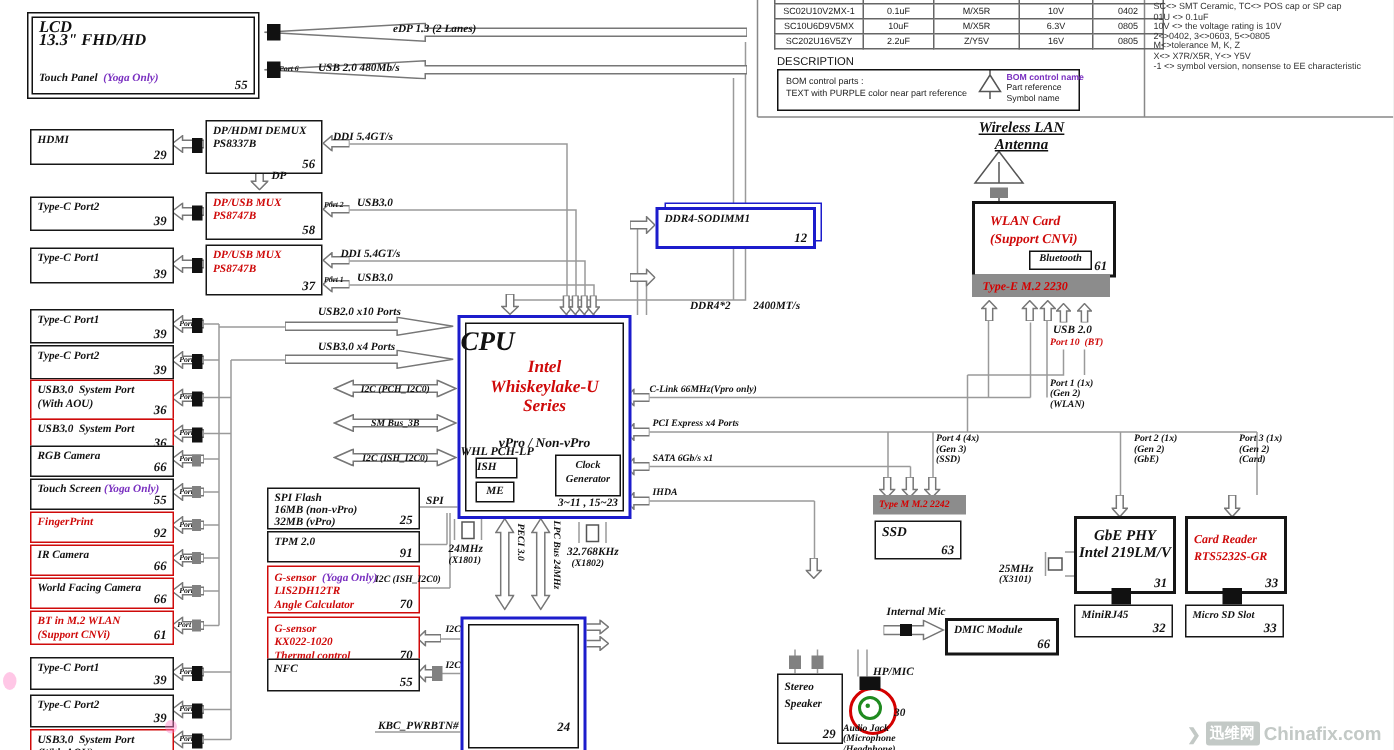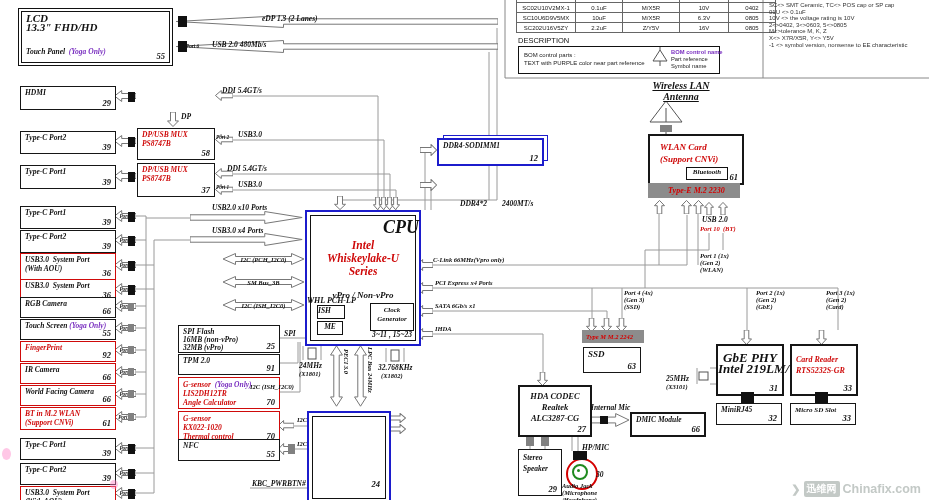--- a/index.html
+++ b/index.html
@@ -12,21 +12,21 @@
   .bx.r{border:1.8px solid #cf0a0a}
   .bx .cap{position:absolute;left:4px;top:2px;line-height:8.5px;white-space:pre}
   .bx .num{position:absolute;right:4px;bottom:1px;font:bold italic 8.5px "Liberation Serif",serif;color:#111}
   .lb{position:absolute;z-index:3;font:bold italic 7.5px "Liberation Serif",serif;color:#111;white-space:pre}
   .lb.t6{font-size:6.5px}.lb.t5{font-size:5.2px}
   .red{color:#cf0a0a}.pur{color:#7a30c0}
   .pre{white-space:pre-line}
   .sq{position:absolute;background:#111;z-index:4}
   .sq.gy{background:#818181}
   .bar{position:absolute;background:#8c8c8c;z-index:2;color:#d40000;
-       font:bold italic 8px "Liberation Serif",serif;padding-left:20px;box-sizing:border-box}
+       font:bold italic 8px "Liberation Serif",serif;padding-left:7px;box-sizing:border-box}
   .blue{border:2.5px solid #1c1ccc}
   .inner{position:absolute;left:3px;top:3px;right:3px;bottom:3px;border:1px solid #111}
   .dbl{border:4px double #111}
   .vtxt{writing-mode:vertical-rl;font:bold italic 6.5px "Liberation Serif",serif}
   .sans{font-family:"Liberation Sans",sans-serif;font-style:normal;font-weight:normal}
   table.cap-tbl{position:absolute;left:516px;top:-8px;z-index:2;border-collapse:collapse;
        font:6px "Liberation Sans",sans-serif;color:#222}
   table.cap-tbl td{border:0.8px solid #666;height:9px;padding:0 2px;text-align:center}
   .wm{position:absolute;right:8px;bottom:3px;z-index:6;display:flex;align-items:center;gap:3px;
       font-family:"Liberation Sans",sans-serif}
@@ -263,39 +263,43 @@
 <div class="sq gy" style="left:128px;top:303px;width:6px;height:8px"></div>
 <div class="sq gy" style="left:128px;top:324px;width:6px;height:8px"></div>
 <div class="sq gy" style="left:128px;top:346px;width:6px;height:8px"></div>
 <div class="sq gy" style="left:128px;top:368px;width:6px;height:8px"></div>
 <div class="sq gy" style="left:128px;top:390px;width:6px;height:8px"></div>
 <div class="sq gy" style="left:128px;top:413px;width:6px;height:8px"></div>
 <div class="sq" style="left:128px;top:444px;width:7px;height:10px"></div>
 <div class="sq" style="left:128px;top:469px;width:7px;height:10px"></div>
 <div class="sq" style="left:128px;top:489px;width:7px;height:10px"></div>
 
+<div class="bx" style="left:137px;top:80px;width:76px;height:34px">
+      <span class="cap"><span>DP/HDMI DEMUX</span><br><span>PS8337B</span></span>
+      <span class="num">56</span>
+    </div>
 <div class="lb" style="left:181px;top:112px">DP</div>
 <div class="bx" style="left:137px;top:128px;width:76px;height:30px">
       <span class="cap red"><span>DP/USB MUX</span><br><span>PS8747B</span></span>
       <span class="num">58</span>
     </div>
 <div class="bx" style="left:137px;top:163px;width:76px;height:32px">
       <span class="cap red"><span>DP/USB MUX</span><br><span>PS8747B</span></span>
       <span class="num">37</span>
     </div>
 <div class="lb" style="left:222px;top:86px">DDI 5.4GT/s</div>
 <div class="lb t5" style="left:216px;top:134px">Port 2</div>
 <div class="lb" style="left:238px;top:130px">USB3.0</div>
 <div class="lb" style="left:227px;top:164px">DDI 5.4GT/s</div>
 <div class="lb t5" style="left:216px;top:184px">Port 1</div>
 <div class="lb" style="left:238px;top:180px">USB3.0</div>
 
 <div class="bx blue" style="left:305px;top:210px;width:112px;height:132px">
   <div class="inner"></div>
-  <div class="ab" style="left:0;top:5px;width:100%;text-align:right;font:bold italic 18px 'Liberation Serif',serif">CPU</div>
+  <div class="ab" style="left:0;top:5px;width:100%;text-align:left;font:bold italic 18px 'Liberation Serif',serif">CPU</div>
   <div class="ab red" style="left:0;top:27px;width:100%;text-align:center;font:bold italic 11.5px 'Liberation Serif',serif;line-height:13px"><span>Intel</span><br><span>Whiskeylake-U</span><br><span>Series</span></div>
   <div class="ab" style="left:0;top:84px;width:100%;text-align:left;font:bold italic 8px 'Liberation Serif',serif">WHL PCH-LP</div>
   <div class="ab" style="left:0;top:78px;width:100%;text-align:center;font:bold italic 9px 'Liberation Serif',serif">vPro / Non-vPro</div>
   <div class="ab" style="left:10px;top:93px;width:26px;height:12px;border:1.5px solid #111;text-align:left;font:bold italic 7.5px 'Liberation Serif',serif">ISH</div>
   <div class="ab" style="left:10px;top:109px;width:24px;height:12px;border:1.5px solid #111;text-align:center;font:bold italic 7.5px 'Liberation Serif',serif">ME</div>
   <div class="ab pre" style="left:63px;top:91px;width:42px;height:24px;border:1.5px solid #111;text-align:center;font:bold italic 7px 'Liberation Serif',serif;line-height:9px;padding-top:2px">Clock
 Generator</div>
   <div class="ab" style="right:7px;top:118px;font:bold italic 7.5px 'Liberation Serif',serif">3~11 , 15~23</div>
 </div>
 
@@ -340,44 +344,40 @@
 </div>
 <div class="bar" style="left:648px;top:183px;width:92px;height:15px;line-height:15px">Type-E M.2 2230</div>
 
 <div class="bar" style="left:582px;top:330px;width:62px;height:13px;line-height:13px;font-size:6.5px;padding-left:4px">Type M M.2 2242</div>
 <div class="bx" style="left:583px;top:347px;width:56px;height:24px">
       <span class="cap" style="font-size:9px">SSD</span>
       <span class="num">63</span>
     </div>
 
 <div class="bx" style="left:716px;top:344px;width:64px;height:48px;border-width:2px">
-  <div class="cap" style="left:0;width:100%;top:6px;text-align:center;font-size:13px;line-height:11px"><span>GbE PHY</span><br><span>Intel 219LM/V</span></div>
+  <div class="cap" style="left:0;width:100%;top:6px;text-align:center;font-size:10px;line-height:11px"><span>GbE PHY</span><br><span>Intel 219LM/V</span></div>
   <span class="num">31</span>
 </div>
 <div class="lb" style="left:666px;top:374px">25MHz</div>
 <div class="lb t6" style="left:666px;top:383px">(X3101)</div>
 <div class="bx" style="left:716px;top:403px;width:64px;height:20px">
       <span class="cap">MiniRJ45</span>
       <span class="num">32</span>
     </div>
 <div class="sq" style="left:741px;top:392px;width:13px;height:11px"></div>
 <div class="bx" style="left:790px;top:344px;width:64px;height:48px;border-width:2px">
   <div class="cap red" style="left:4px;top:8px;font-size:8px;line-height:11px"><span>Card Reader</span><br><span>RTS5232S-GR</span></div>
   <span class="num">33</span>
 </div>
 <div class="bx" style="left:790px;top:403px;width:64px;height:20px">
       <span class="cap" style="font-size:7px">Micro SD Slot</span>
       <span class="num">33</span>
     </div>
 <div class="sq" style="left:815px;top:392px;width:13px;height:11px"></div>
 
-<div class="bx" style="left:518px;top:385px;width:70px;height:48px;border-width:2px">
-  <div class="cap" style="left:0;width:100%;top:4px;text-align:center;font-size:8.5px;line-height:11px"><span>HDA CODEC</span><br><span>Realtek</span><br><span>ALC3287-CG</span></div>
-  <span class="num">27</span>
-</div>
 <div class="lb" style="left:591px;top:403px">Internal Mic</div>
 <div class="sq" style="left:600px;top:416px;width:8px;height:8px"></div>
 <div class="bx" style="left:630px;top:412px;width:72px;height:21px;border-width:2px">
       <span class="cap">DMIC Module</span>
       <span class="num">66</span>
     </div>
 <div class="lb" style="left:582px;top:443px">HP/MIC</div>
 <div class="sq gy" style="left:526px;top:437px;width:8px;height:9px"></div>
 <div class="sq gy" style="left:541px;top:437px;width:8px;height:9px"></div>
 <div class="bx pre" style="left:518px;top:449px;width:42px;height:45px"><span class="cap" style="line-height:11px">Stereo

